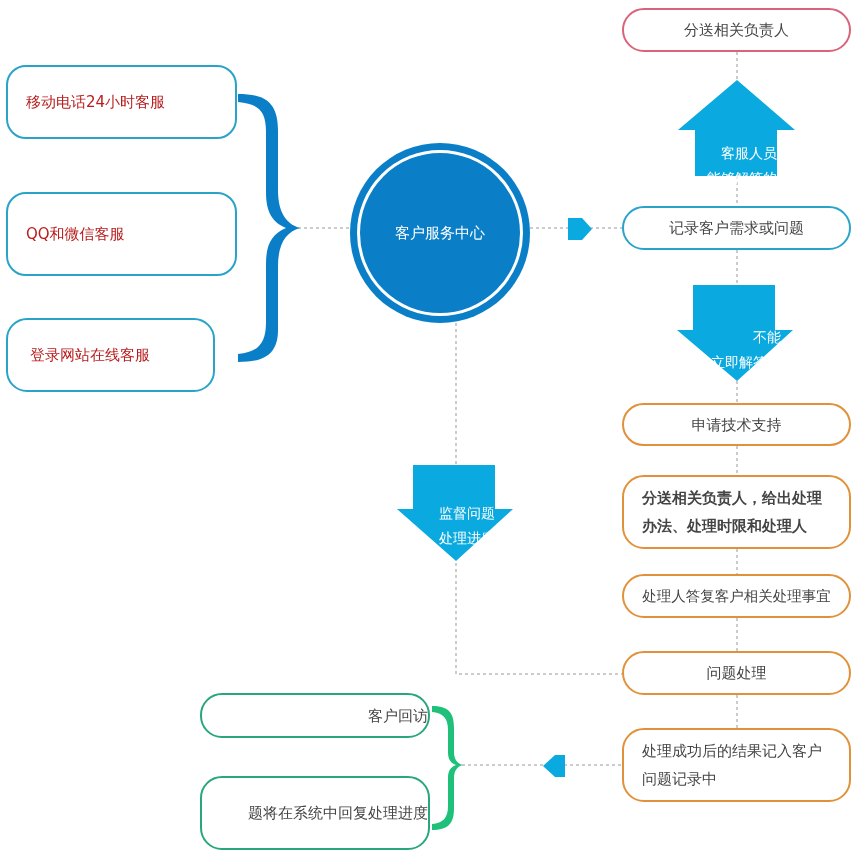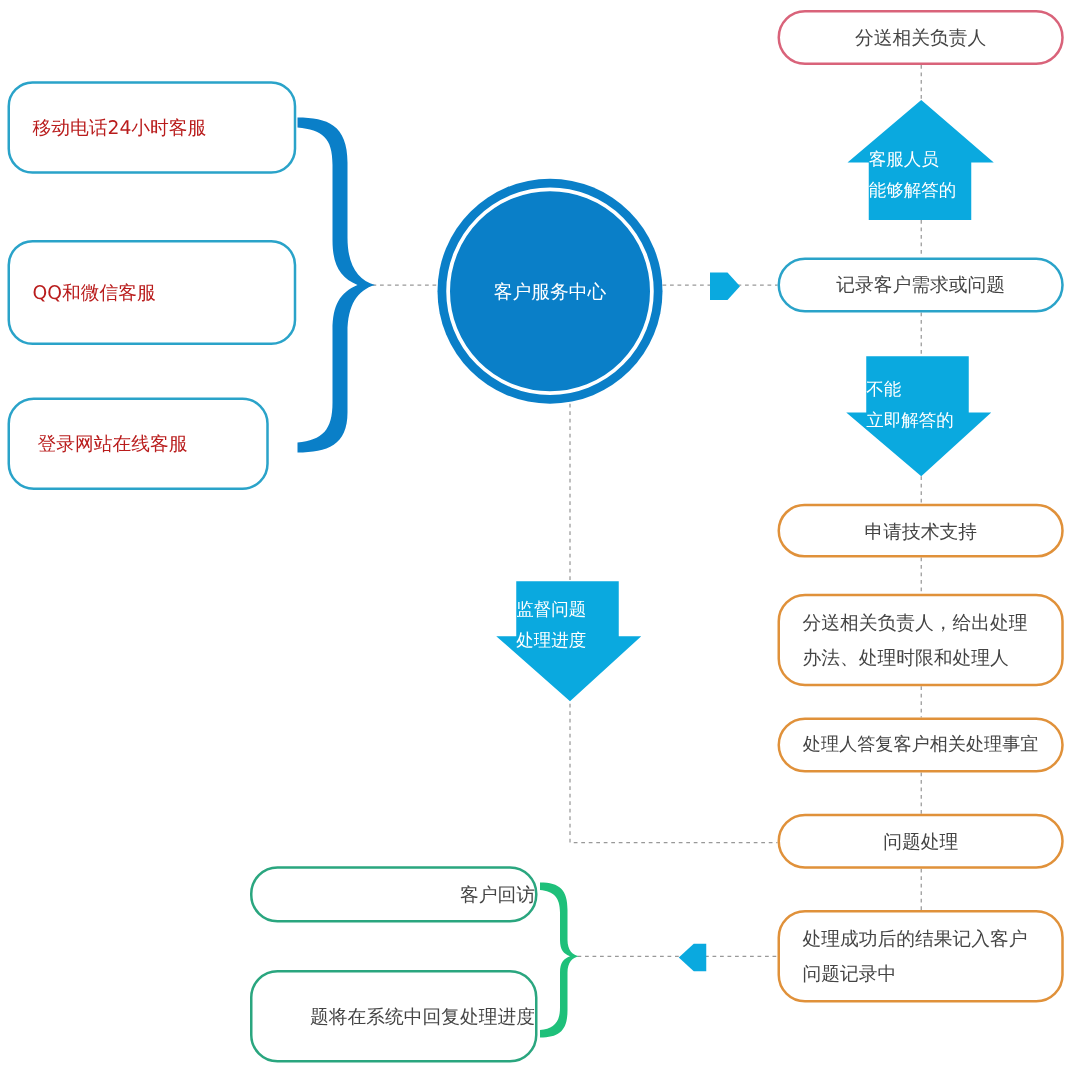--- a/index.html
+++ b/index.html
@@ -12,21 +12,21 @@
   .pink-box { border:2px solid #d9637a; border-radius:24px; justify-content:center; color:#444; }
   .teal-box { border:2px solid #2aa3c9; border-radius:24px; justify-content:center; color:#444; }
   .orange-box { border:2px solid #e0913a; border-radius:22px; justify-content:center; color:#444; }
   .green-box { border:2px solid #2aa67f; border-radius:22px; justify-content:flex-end; color:#444; }
   .multi { justify-content:flex-start; padding-left:18px; padding-right:10px; }
   .center-circle { position:absolute; left:350px; top:143px; width:180px; height:180px;
          border-radius:50%; background:#0a7fc8; }
   .center-inner { position:absolute; left:7px; top:7px; right:7px; bottom:7px;
          border-radius:50%; border:3px solid #fff; box-sizing:border-box;
          display:flex; align-items:center; justify-content:center; color:#fff; font-size:15px; }
-  .arrow-label { position:absolute; color:#fff; font-size:14px; line-height:25px; text-align:left; }
+  .arrow-label { position:absolute; color:#fff; font-size:14px; line-height:25px; text-align:right;margin-top:25px; }
 </style>
 </head>
 <body>
 
 <svg class="lines" viewBox="0 0 857 860">
   <g stroke="#999" stroke-width="1" stroke-dasharray="3,3" fill="none">
     <line x1="298" y1="228" x2="350" y2="228"></line>
     <line x1="530" y1="228" x2="622" y2="228"></line>
     <line x1="737" y1="52" x2="737" y2="80"></line>
     <line x1="737" y1="176" x2="737" y2="206"></line>
@@ -92,21 +92,21 @@
 
 <div class="arrow-label" style="left:693px;top:300px;width:88px;">
   <div>不能</div>
   <div>立即解答的</div>
 </div>
 
 <div class="box orange-box" style="left:622px;top:403px;width:229px;height:43px;align-items:center;">
   <span>申请技术支持</span>
 </div>
 
-<div class="box orange-box multi" style="left:622px;top:475px;width:229px;height:74px;">
+<div class="box orange-box multi" style="left:622px;top:475px;width:229px;height:74px;font-weight:bold;">
   <div>
     <div>分送相关负责人，给出处理</div>
     <div>办法、处理时限和处理人</div>
   </div>
 </div>
 
 <div class="box orange-box" style="left:622px;top:574px;width:229px;height:44px;font-size:14.5px;">
   <span>处理人答复客户相关处理事宜</span>
 </div>
 

